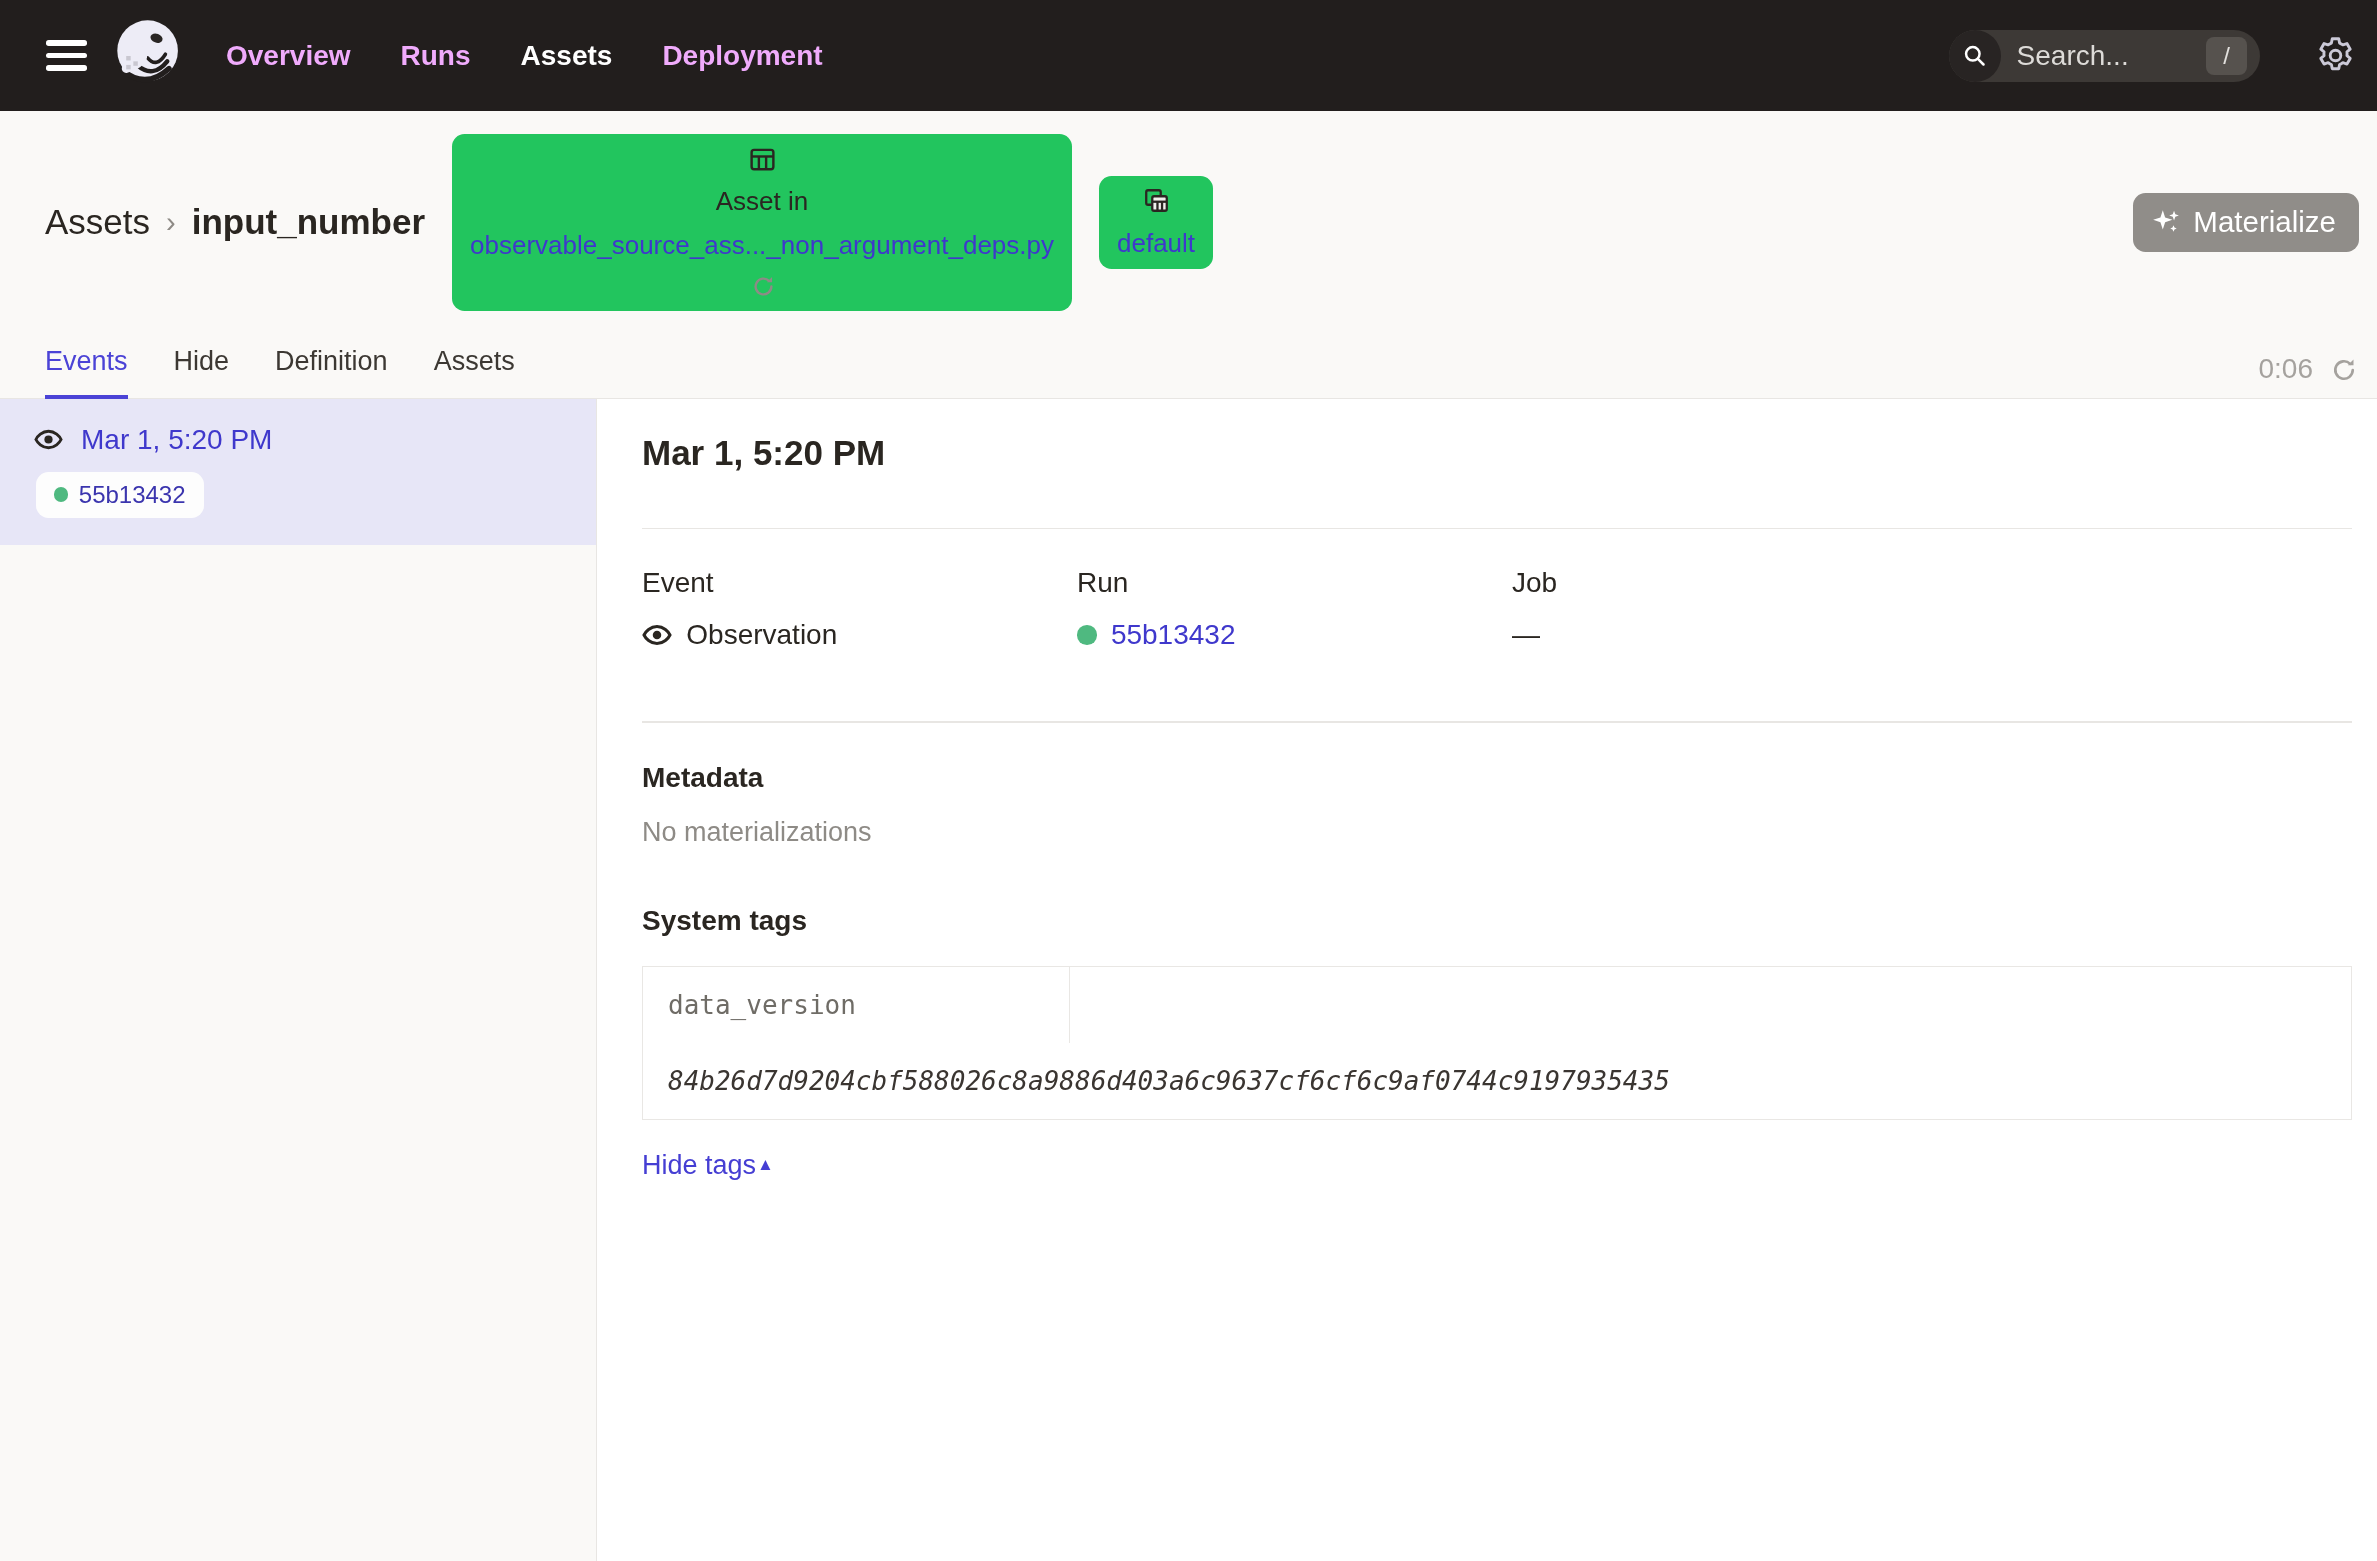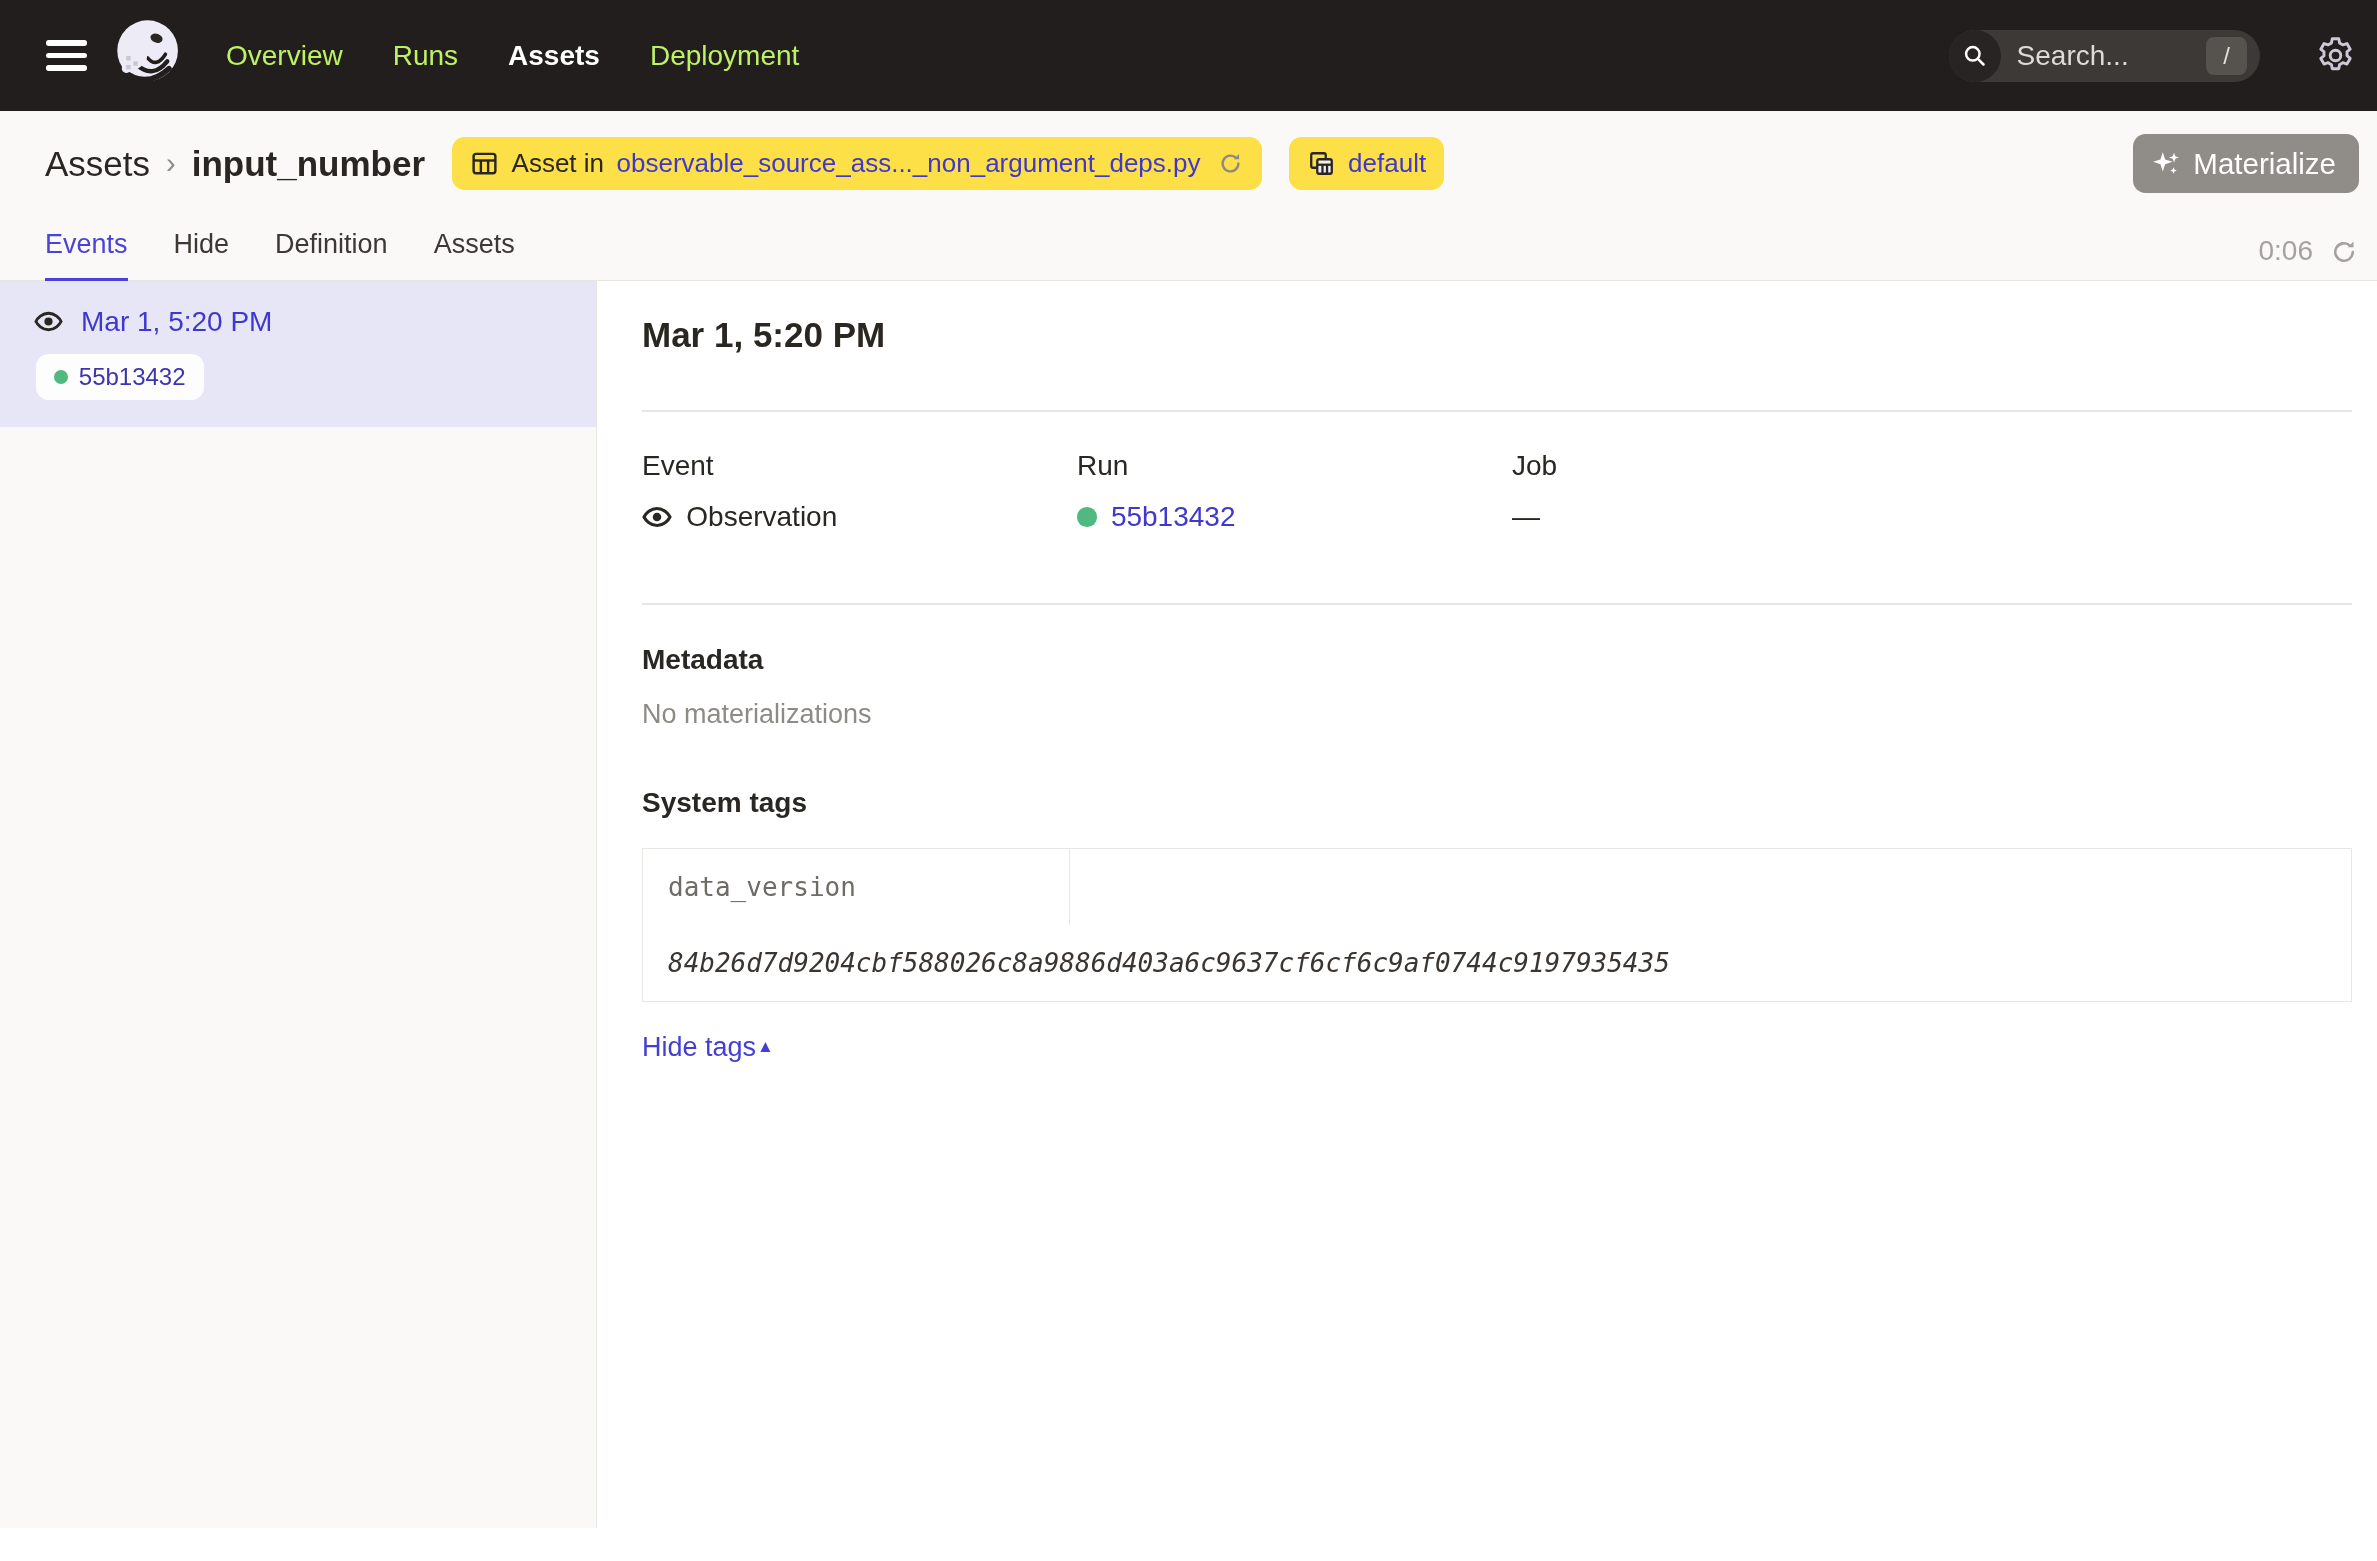--- a/index.html
+++ b/index.html
@@ -11,21 +11,21 @@
 
   
   .topnav {
     height:111px; background:#221E1D; display:flex; align-items:center;
     padding:0 21.4px 0 46px;
   }
   .hamburger { width:41px; display:flex; flex-direction:column; gap:7.1px; cursor:pointer; margin-right:23px; }
   .hamburger span { display:block; height:5.4px; border-radius:2.7px; background:#ffffff; }
   .logo { width:77px; height:93px; margin-right:39px; display:flex; align-items:center; }
   .nav-items { display:flex; align-items:center; gap:50px; }
-  .nav-item { font-size:28px; color:#bef264; cursor:pointer; }
+  .nav-item { font-size:28px; color:#f0abfc; cursor:pointer;font-weight:bold; }
   .nav-item.active { color:#ffffff; font-weight:700; }
   .topnav .spacer { flex:1; }
   .search-pill {
     width:311px; height:52px; border-radius:26px; background:#3D3936;
     display:flex; align-items:center; overflow:hidden;
   }
   .search-circle {
     width:52px; height:52px; border-radius:50%; background:#282423;
     display:flex; align-items:center; justify-content:center; flex:0 0 auto;
   }
@@ -45,23 +45,24 @@
   
   .page-header { background:#FAF9F7; border-bottom:1.8px solid #E8E6E3; }
   .header-row1 {
     display:flex; align-items:center; padding:23px 18px 12.5px 45px; gap:27px;
   }
   .breadcrumb { display:flex; align-items:center; gap:16px; white-space:nowrap; }
   .crumb-root { font-size:35px; color:#2A2621; cursor:pointer; }
   .crumb-sep { font-size:29px; color:#8E8B86; }
   .crumb-current { font-size:35px; font-weight:700; color:#2A2621; }
   .pill {
-    display:inline-flex; align-items:center; gap:12.5px; background:#fde047;
+    display:inline-flex; align-items:center; gap:12.5px; background:#22c55e;
     border-radius:12.5px; padding:10.7px 18px; font-size:26px; color:#2A2621;
     white-space:nowrap;
+    flex-direction:column;
   }
   .pill .link { color:#3F38CC; cursor:pointer; }
   .pill-icon { color:#2A2621; display:flex; }
   .refresh-sm { color:#8E8B86; display:flex; cursor:pointer; margin-left:3.6px; }
   .header-row1 .spacer { flex:1; }
   .materialize-btn {
     display:inline-flex; align-items:center; gap:12.5px;
     background:#908D89; color:#ffffff; border:none; border-radius:12.5px;
     padding:12.5px 23px 12.5px 18px; font-size:29.5px; cursor:pointer;
     font-family:"Liberation Sans", sans-serif;

